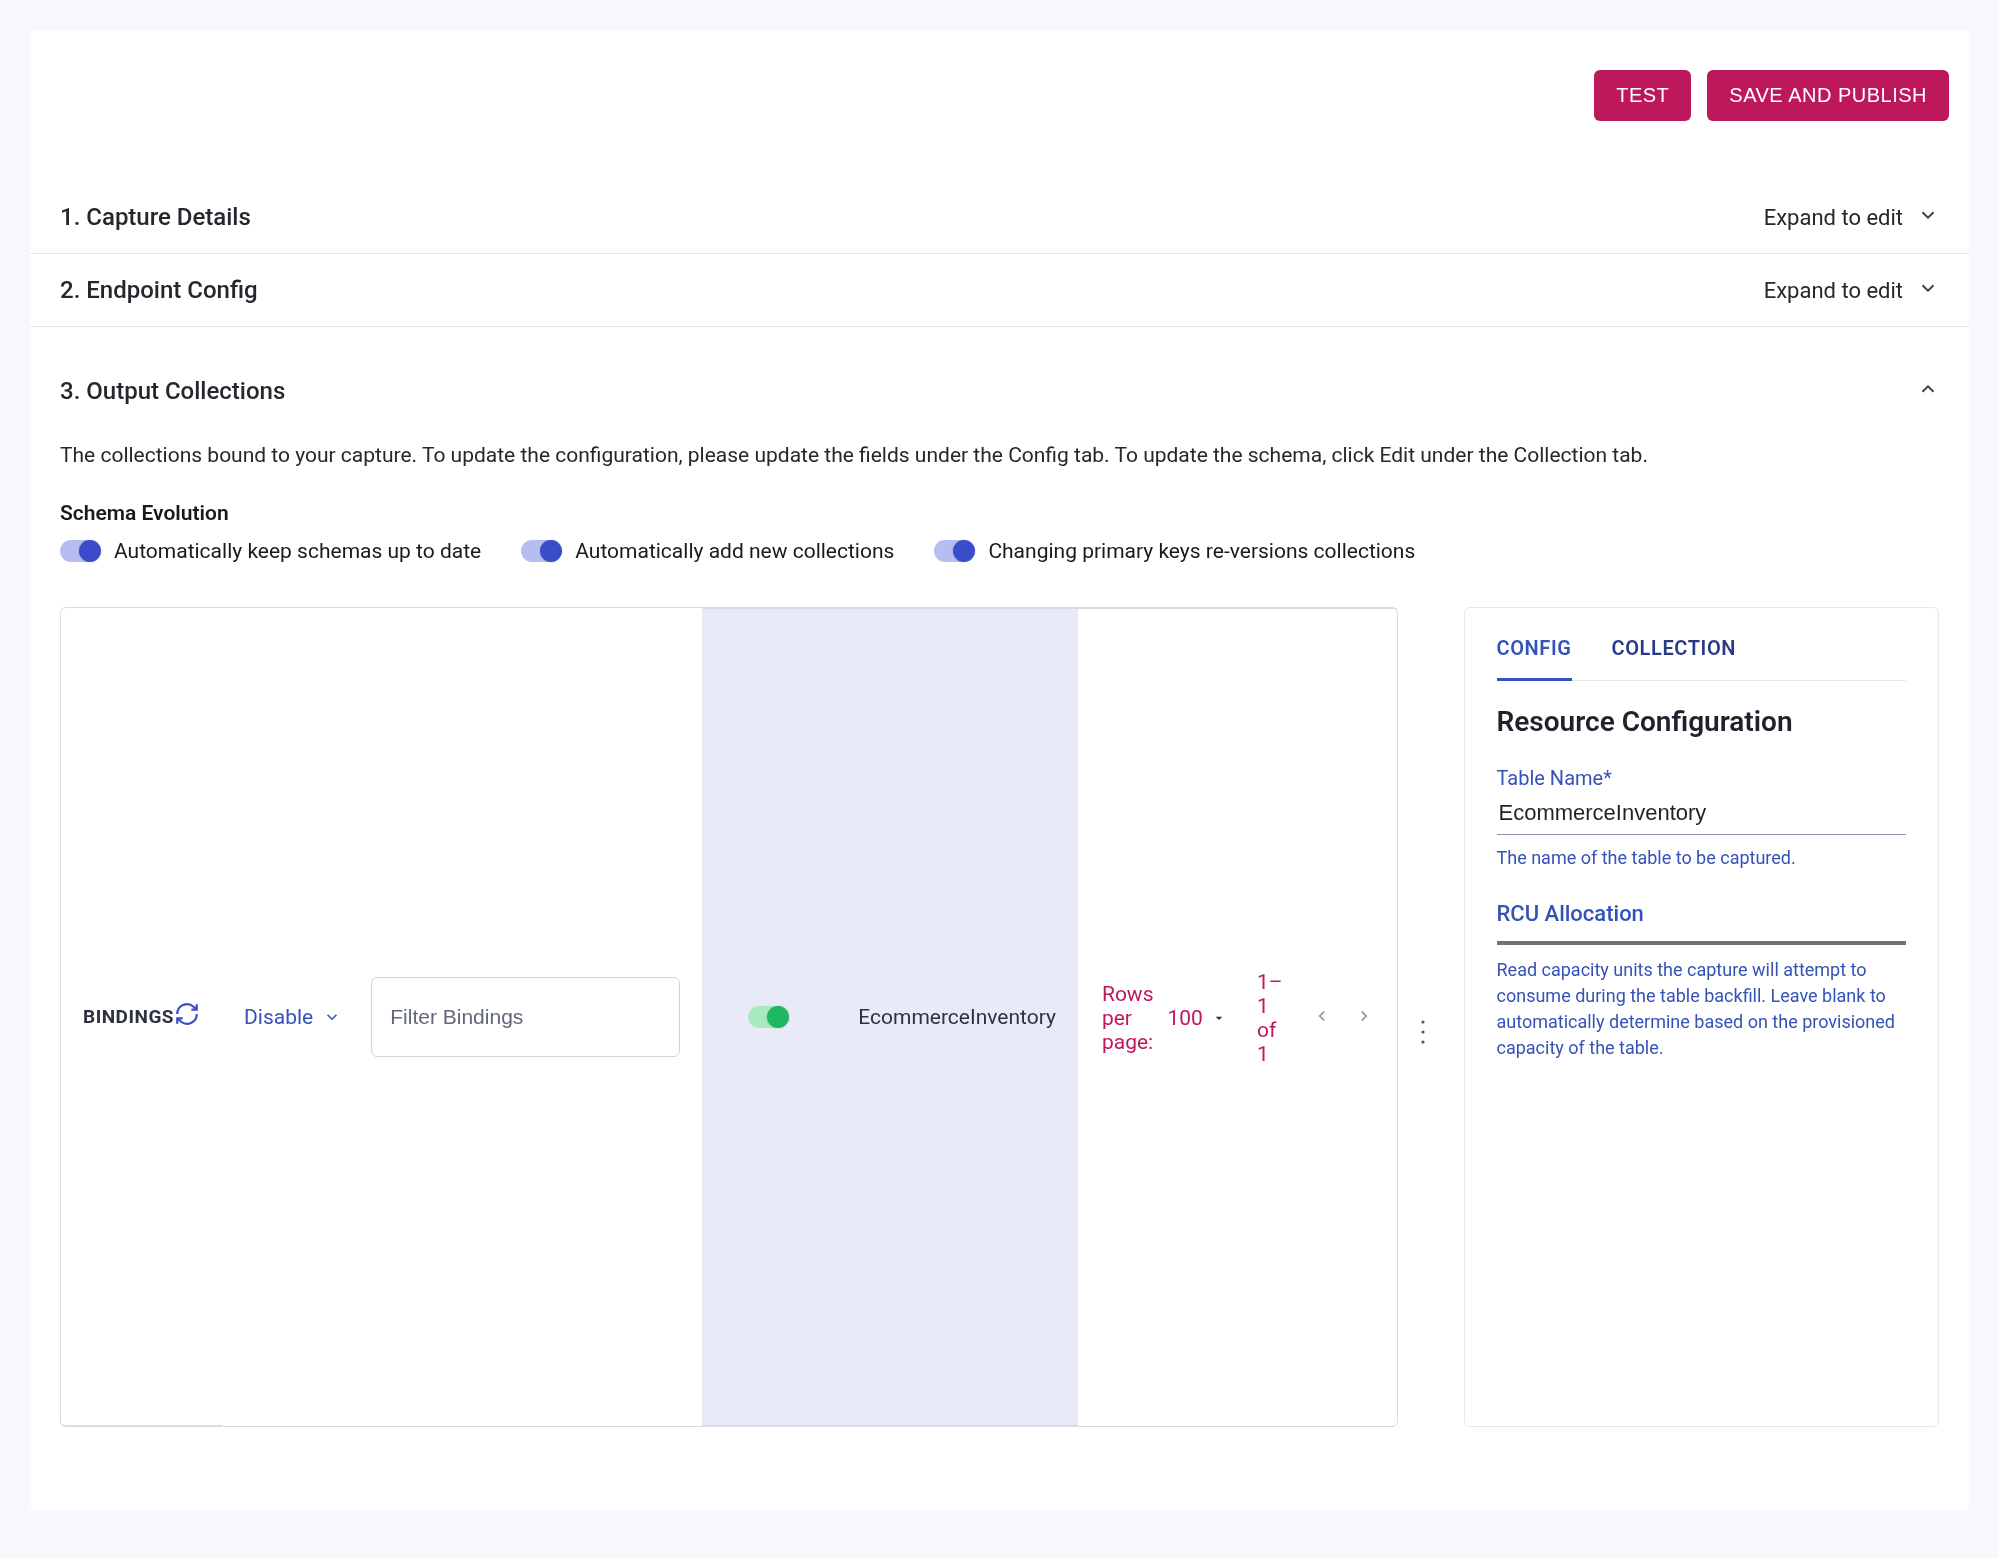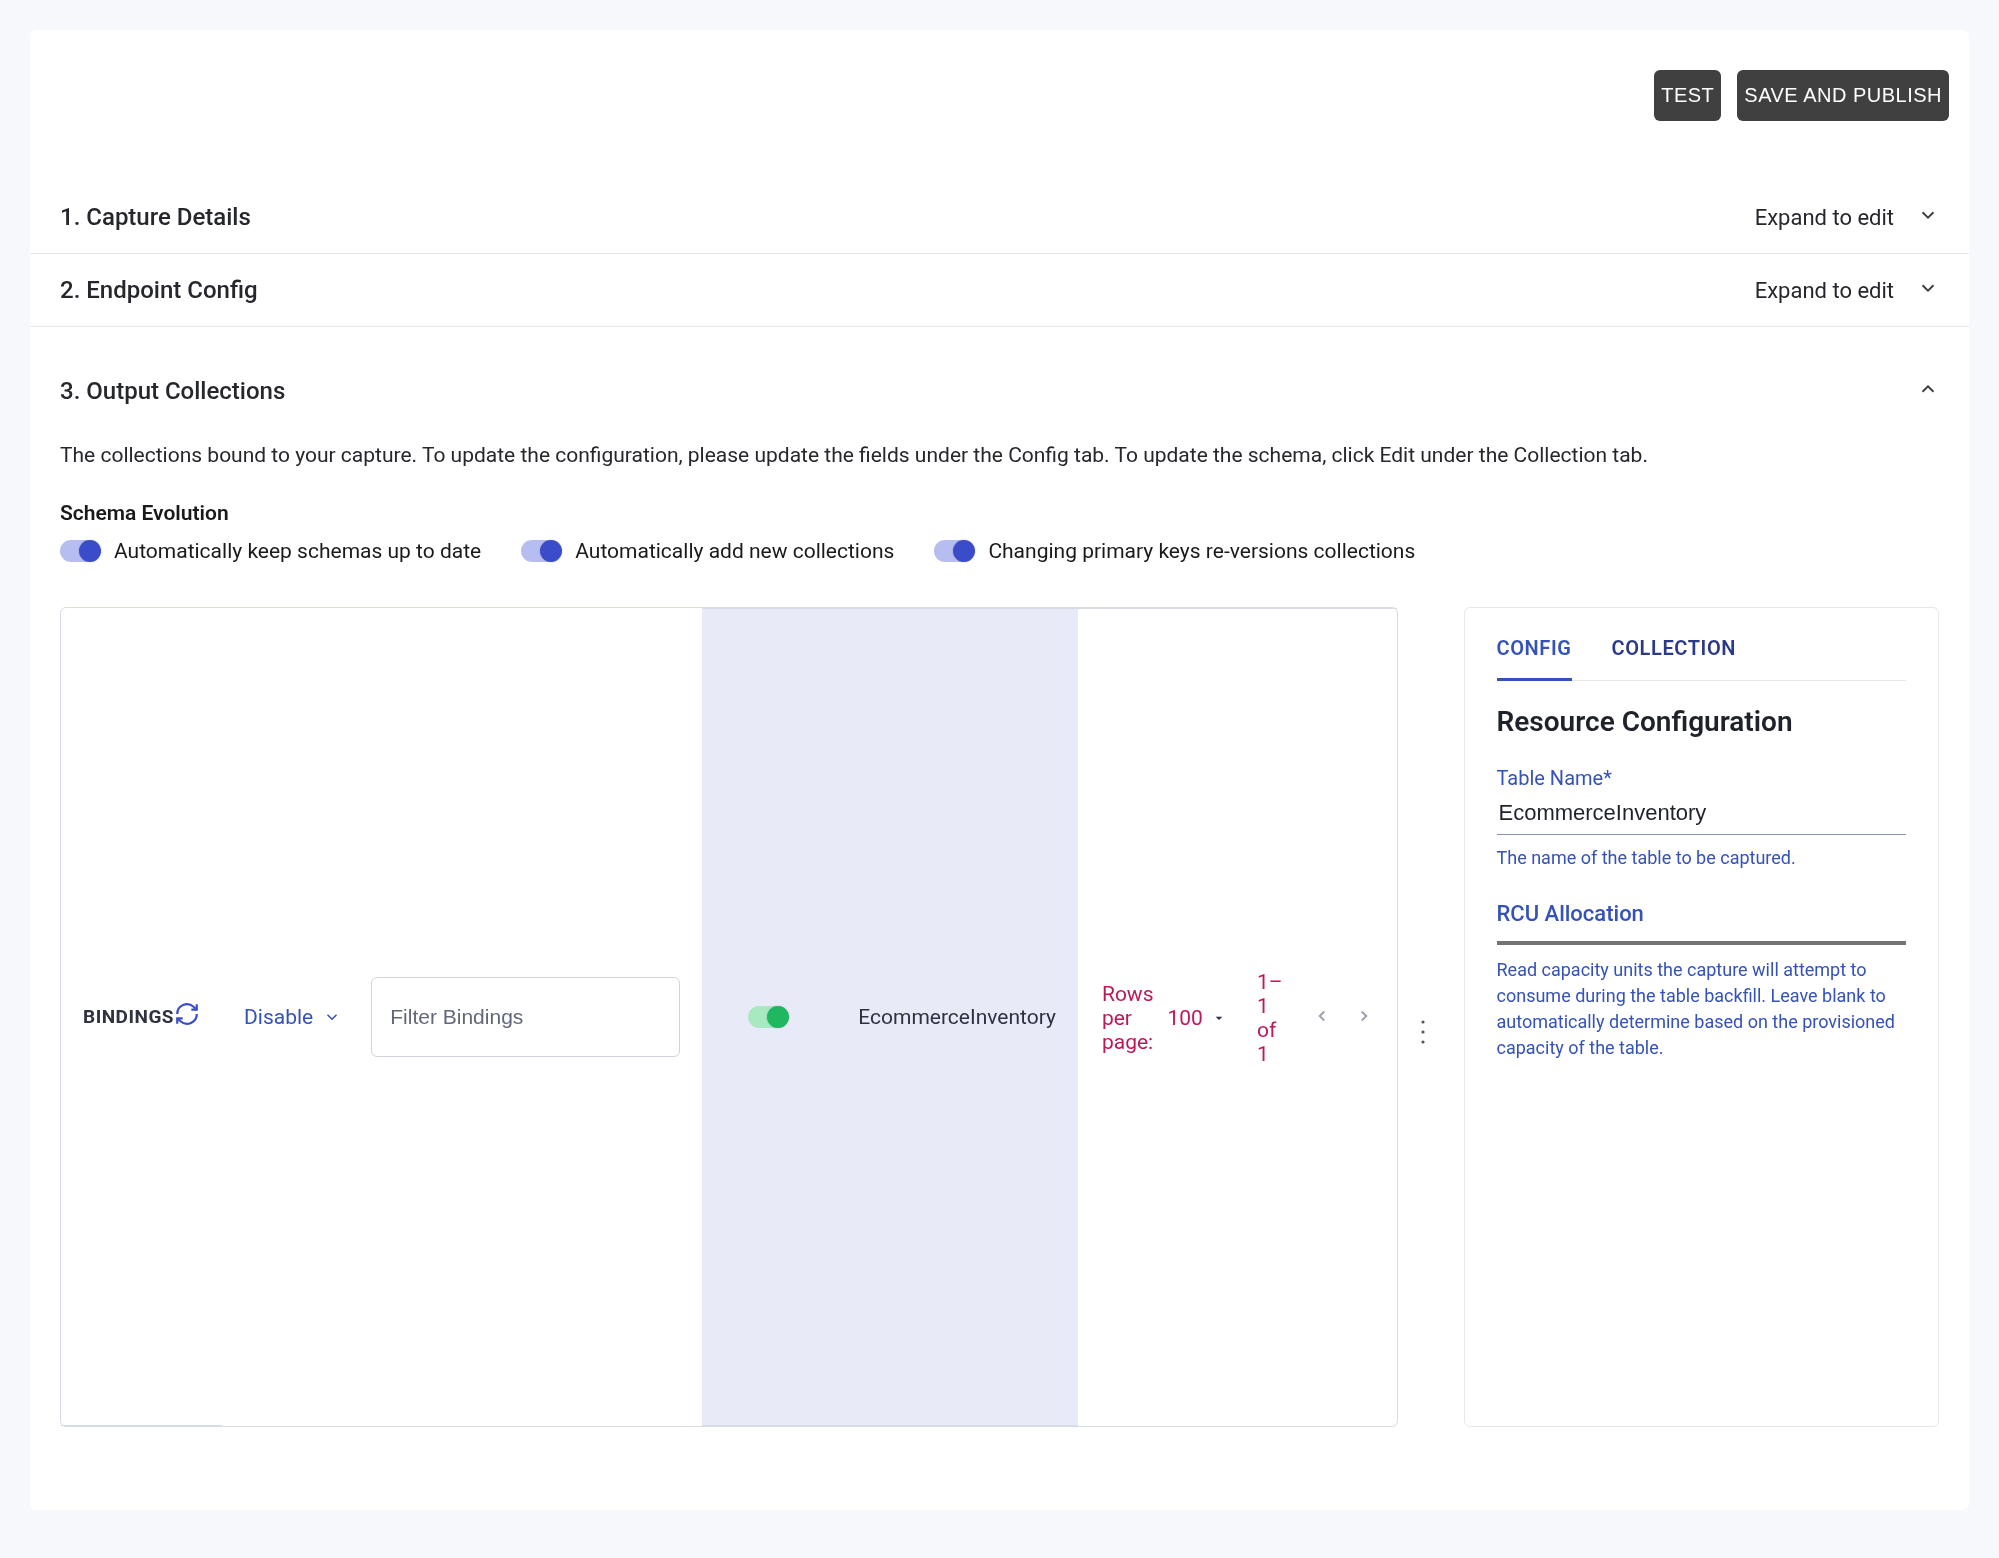--- a/index.html
+++ b/index.html
@@ -18,25 +18,25 @@
     min-height: 1480px;
     position: relative;
   }
   .top-actions {
     display: flex;
     justify-content: flex-end;
     gap: 16px;
     padding: 0 20px 60px 20px;
   }
   .btn {
-    background: #404040;
+    background: #be185d;
     color: #fff;
     border: none;
     border-radius: 6px;
-    padding: 14px 7px;
+    padding: 14px 22px;
     font-size: 20px;
     letter-spacing: 0.5px;
     cursor: pointer;
   }
   .section-row {
     display: flex;
     justify-content: space-between;
     align-items: center;
     padding: 20px 30px;
     border-bottom: 1px solid #e6e8ec;
@@ -46,21 +46,21 @@
   }
   .section-row.no-border { border-bottom: none; }
   .section-title {
     font-size: 24px;
     font-weight: 500;
     color: #25272c;
   }
   .expand-hint {
     display: flex;
     align-items: center;
-    gap: 23px;
+    gap: 14px;
     color: #25272c;
     font-size: 22px;
     cursor: pointer;
   }
   .chevron svg { width: 22px; height: 22px; stroke: #3a3c42; stroke-width: 2; fill: none; }
   .section-body {
     padding: 6px 30px 0 30px;
   }
   .desc {
     font-size: 21px;

